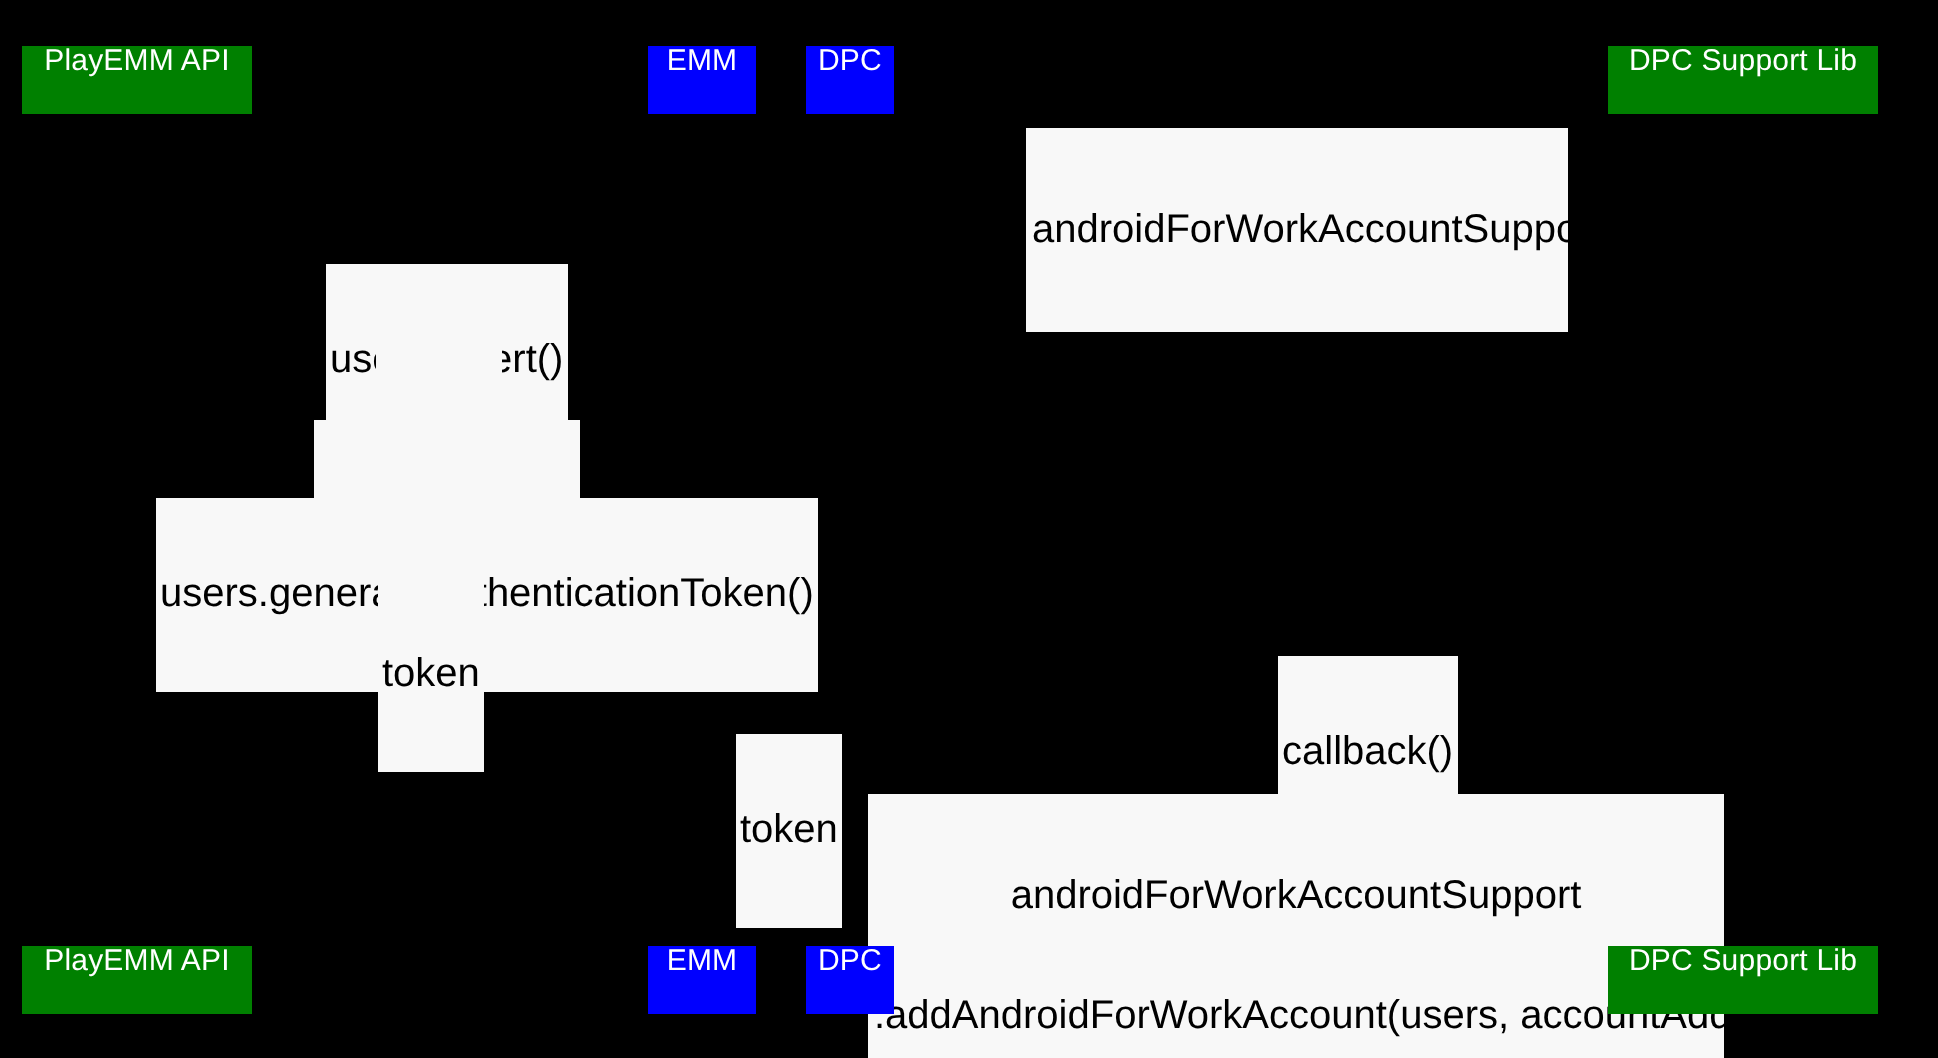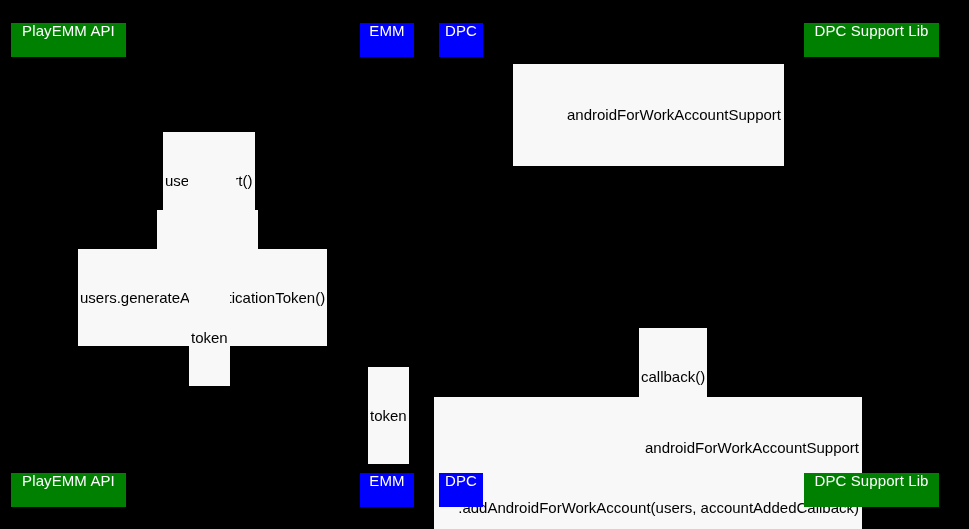--- a/index.html
+++ b/index.html
@@ -25,31 +25,31 @@
     justify-content: center;
     box-sizing: border-box;
     color: #ffffff;
     font-size: 15px;
     line-height: 1;
     letter-spacing: 0.1px;
     white-space: nowrap;
     user-select: none;
   }
   .actor-box.green { background: #008000; }
-  .actor-box.blue  { background: #0000ff; margin-left: 36px; }
+  .actor-box.blue  { background: #0000ff; }
 
   
   .msg {
     position: absolute;
     box-sizing: border-box;
     background: #f8f8f8;
     color: #000000;
-    font-size: 15px;
+    font-size: 20px;
     line-height: 19px;
-    text-align: right;
+    text-align: center;
     white-space: pre;
     padding: 1px 2px;
     user-select: none;
   }
   .msg.two-line {
     line-height: 20px;
     padding: 1px 3px;
   }
   .msg .l1 { display: block; }
   .msg .l2 { display: block; }

